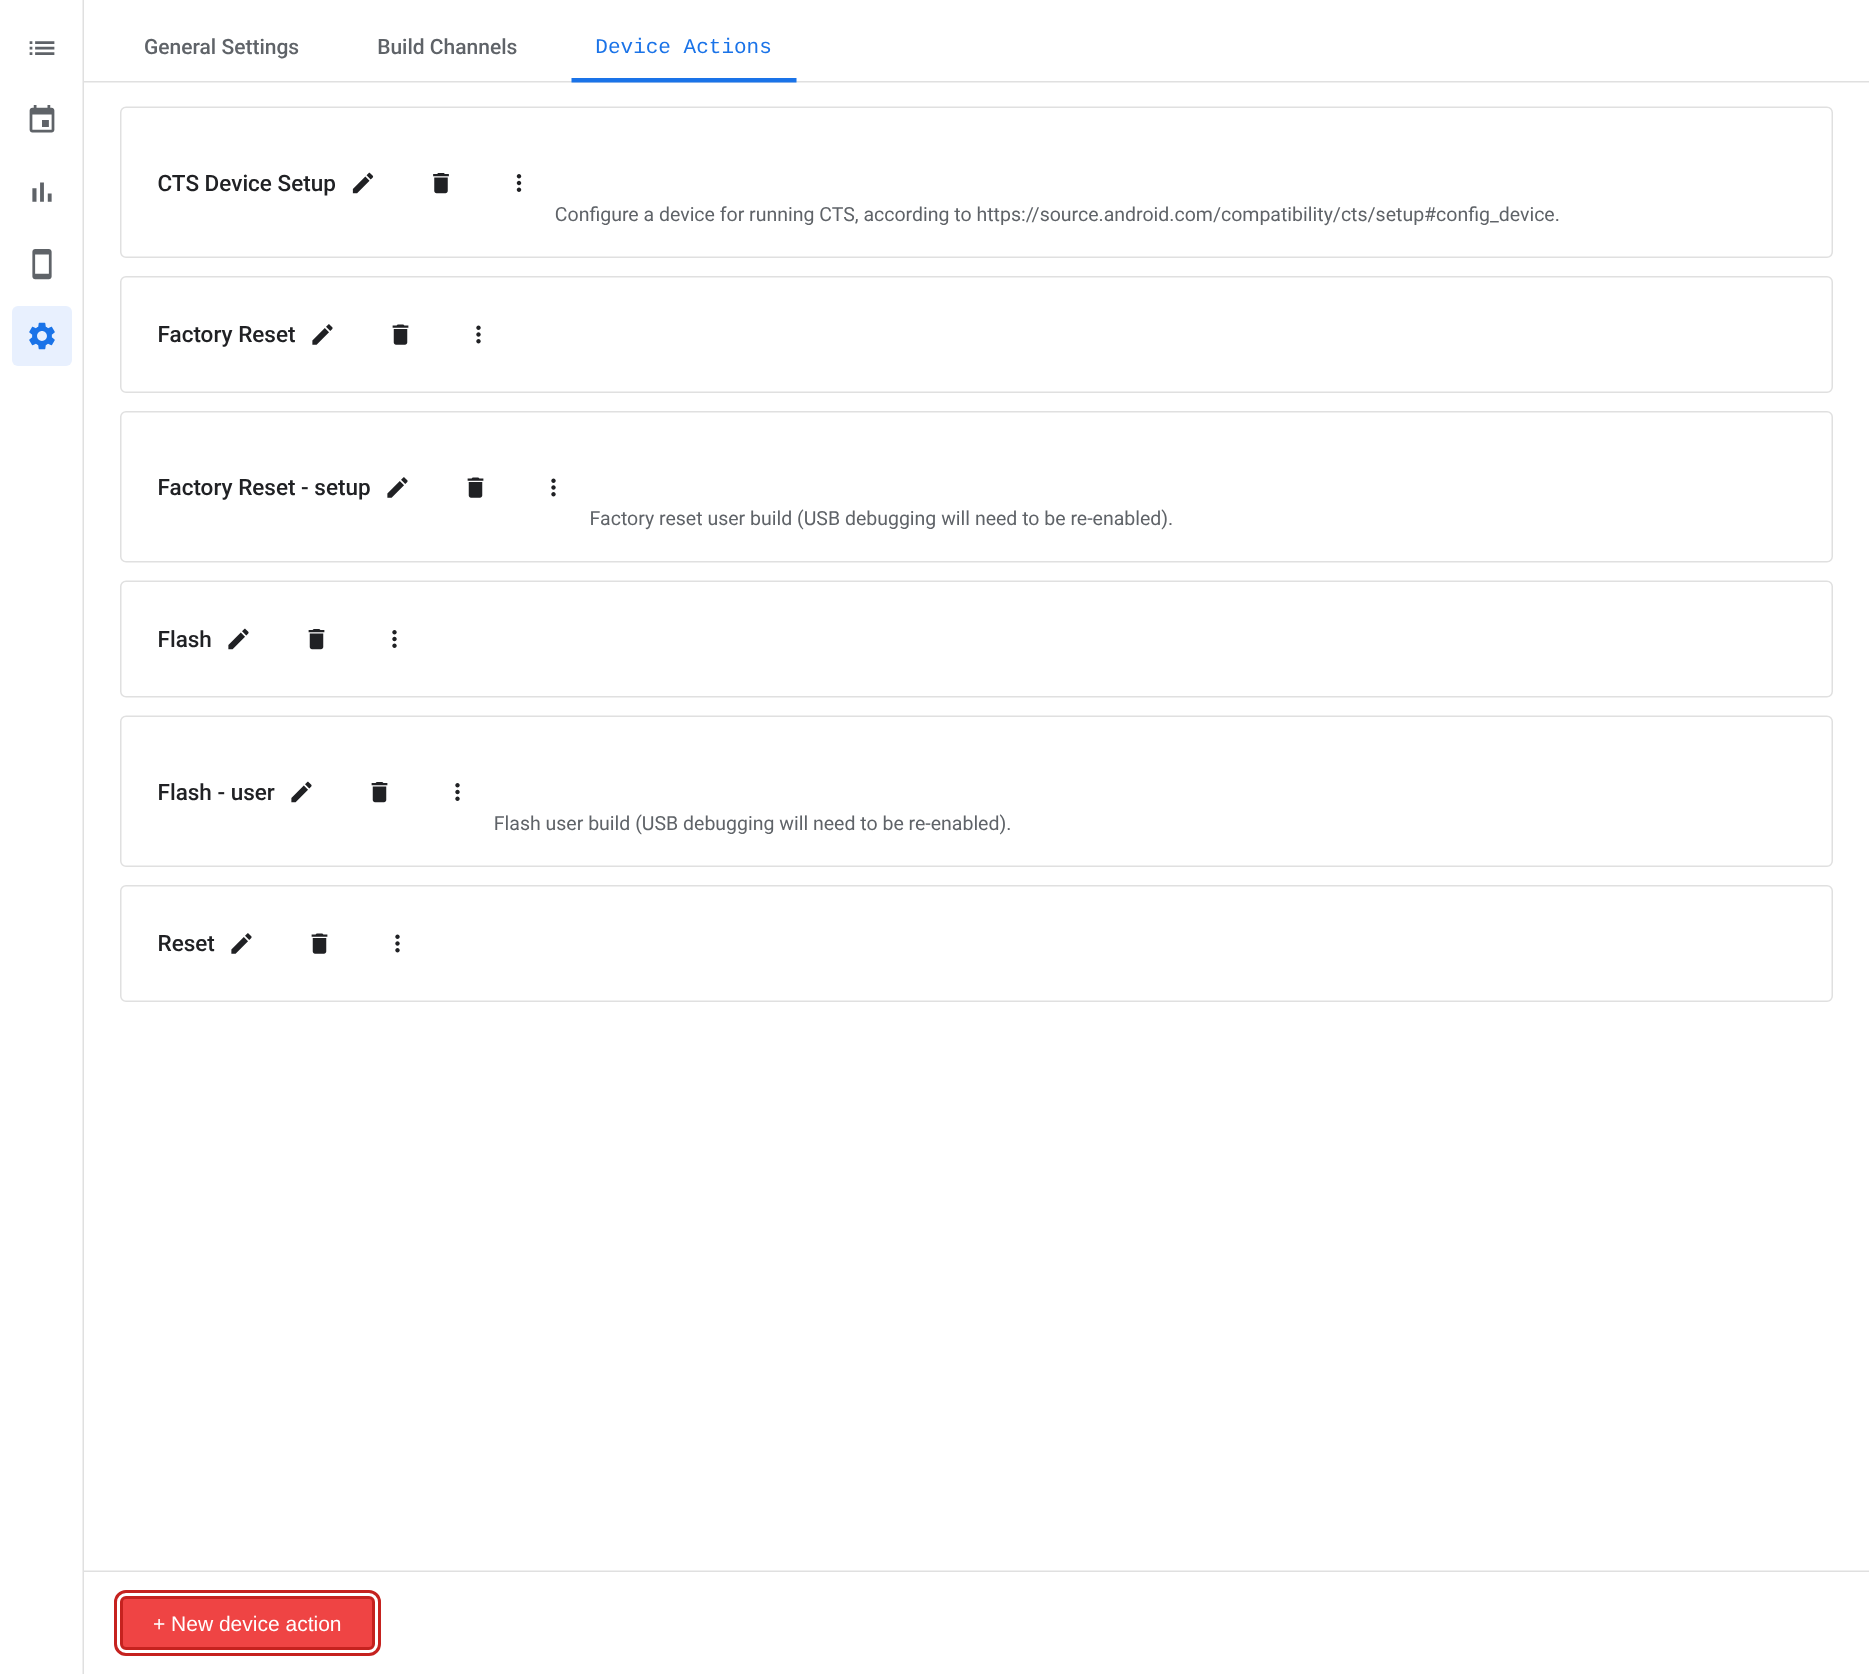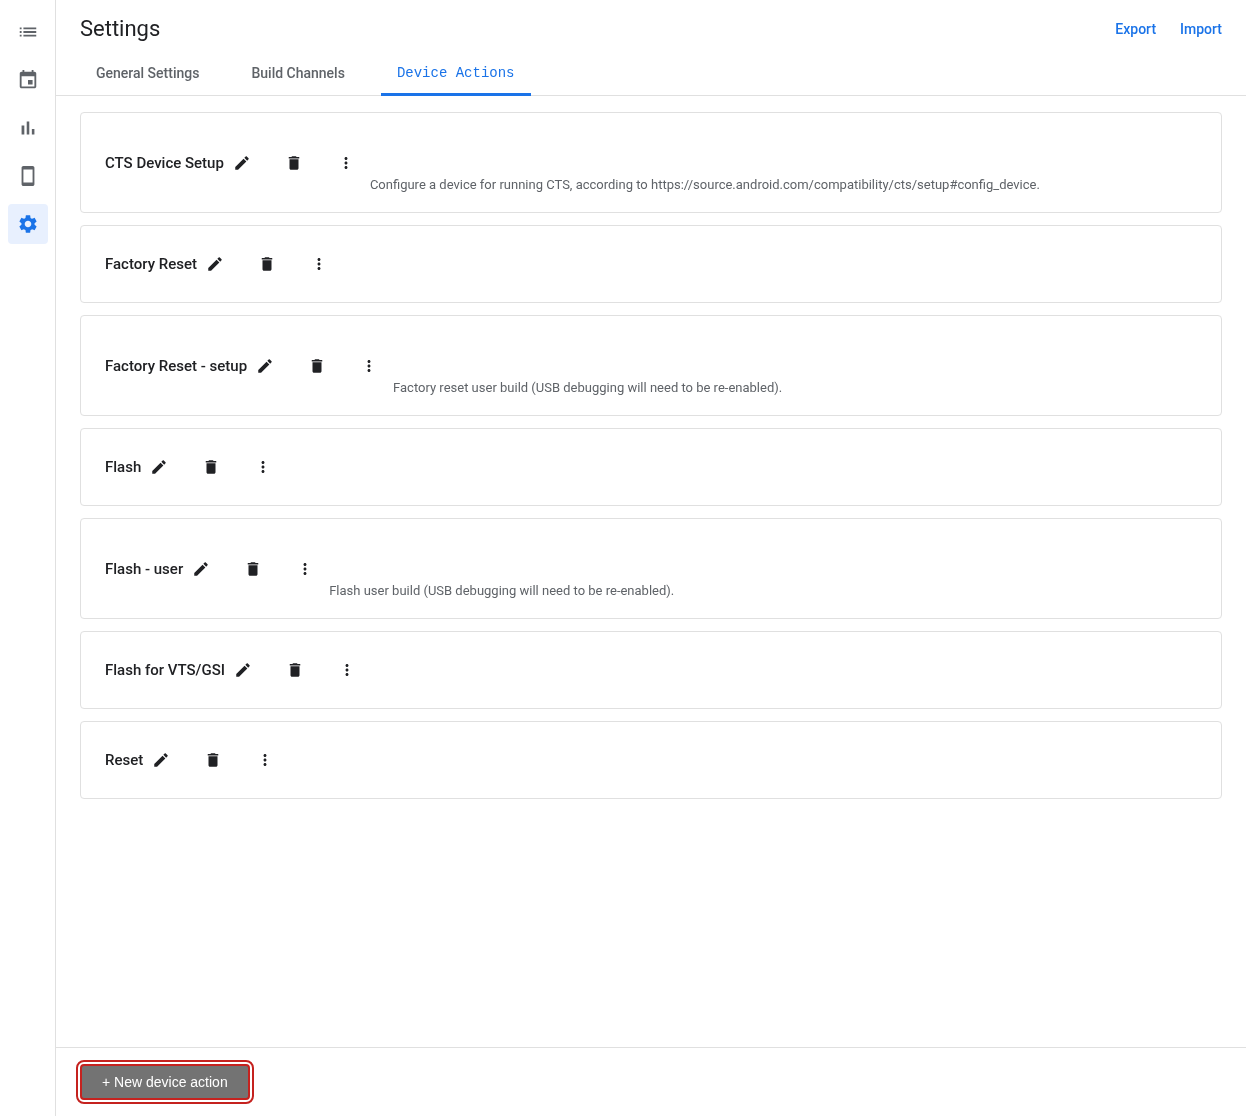--- a/index.html
+++ b/index.html
@@ -134,21 +134,21 @@
     }
 
     
     .footer {
       padding: 16px 24px;
       border-top: 1px solid #e0e0e0;
       display: flex;
       align-items: center;
     }
     .new-action-btn {
-      background: #737373;
+      background: #ef4444;
       color: #fff;
       border: 2px solid #c5221f;
       border-radius: 4px;
       padding: 8px 20px;
       font-size: 14px;
       font-weight: 500;
       cursor: pointer;
       outline: 2px solid #c5221f;
       outline-offset: 2px;
     }
@@ -182,27 +182,20 @@
   </div>
   <div class="sidebar-item active">
     <svg class="sidebar-svg" viewBox="0 0 24 24" fill="currentColor">
       <path d="M19.14,12.94c0.04-0.3,0.06-0.61,0.06-0.94c0-0.32-0.02-0.64-0.07-0.94l2.03-1.58c0.18-0.14,0.23-0.41,0.12-0.61 l-1.92-3.32c-0.12-0.22-0.37-0.29-0.59-0.22l-2.39,0.96c-0.5-0.38-1.03-0.7-1.62-0.94L14.4,2.81c-0.04-0.24-0.24-0.41-0.48-0.41 h-3.84c-0.24,0-0.43,0.17-0.47,0.41L9.25,5.35C8.66,5.59,8.12,5.92,7.63,6.29L5.24,5.33c-0.22-0.08-0.47,0-0.59,0.22L2.74,8.87 C2.62,9.08,2.66,9.34,2.86,9.48l2.03,1.58C4.84,11.36,4.8,11.69,4.8,12s0.02,0.64,0.07,0.94l-2.03,1.58 c-0.18,0.14-0.23,0.41-0.12,0.61l1.92,3.32c0.12,0.22,0.37,0.29,0.59,0.22l2.39-0.96c0.5,0.38,1.03,0.7,1.62,0.94l0.36,2.54 c0.05,0.24,0.24,0.41,0.48,0.41h3.84c0.24,0,0.44-0.17,0.47-0.41l0.36-2.54c0.59-0.24,1.13-0.56,1.62-0.94l2.39,0.96 c0.22,0.08,0.47,0,0.59-0.22l1.92-3.32c0.12-0.22,0.07-0.47-0.12-0.61L19.14,12.94z M12,15.6c-1.98,0-3.6-1.62-3.6-3.6 s1.62-3.6,3.6-3.6s3.6,1.62,3.6,3.6S13.98,15.6,12,15.6z"></path>
     </svg>
   </div>
 </div>
 
 <div class="main">
 
-  <div class="header">
-    <h1 class="header-title">Settings</h1>
-    <div class="header-actions">
-      <a class="header-link">Export</a>
-      <a class="header-link">Import</a>
-    </div>
-  </div>
 
   <div class="tabs">
     <div class="tab">General Settings</div>
     <div class="tab">Build Channels</div>
     <div class="tab active">Device Actions</div>
   </div>
 
   <div class="content" id="actions-list">
   <div class="action-card">
         <div class="action-card-header">
@@ -312,42 +305,20 @@
               <svg width="18" height="18" viewBox="0 0 24 24" fill="currentColor">
                 <path d="M12 8c1.1 0 2-.9 2-2s-.9-2-2-2-2 .9-2 2 .9 2 2 2zm0 2c-1.1 0-2 .9-2 2s.9 2 2 2 2-.9 2-2-.9-2-2-2zm0 6c-1.1 0-2 .9-2 2s.9 2 2 2 2-.9 2-2-.9-2-2-2z"></path>
               </svg>
             </div>
           </div>
         </div>
         <div class="action-card-desc">Flash user build (USB debugging will need to be re-enabled).</div>
       </div>
       <div class="action-card">
         <div class="action-card-header">
-          <div class="action-card-title">Flash for VTS/GSI</div>
-          <div class="action-card-controls">
-            <div class="icon-btn">
-              <svg width="18" height="18" viewBox="0 0 24 24" fill="currentColor">
-                <path d="M3 17.25V21h3.75L17.81 9.94l-3.75-3.75L3 17.25zM20.71 7.04c.39-.39.39-1.02 0-1.41l-2.34-2.34c-.39-.39-1.02-.39-1.41 0l-1.83 1.83 3.75 3.75 1.83-1.83z"></path>
-              </svg>
-            </div>
-            <div class="icon-btn">
-              <svg width="18" height="18" viewBox="0 0 24 24" fill="currentColor">
-                <path d="M6 19c0 1.1.9 2 2 2h8c1.1 0 2-.9 2-2V7H6v12zM19 4h-3.5l-1-1h-5l-1 1H5v2h14V4z"></path>
-              </svg>
-            </div>
-            <div class="icon-btn">
-              <svg width="18" height="18" viewBox="0 0 24 24" fill="currentColor">
-                <path d="M12 8c1.1 0 2-.9 2-2s-.9-2-2-2-2 .9-2 2 .9 2 2 2zm0 2c-1.1 0-2 .9-2 2s.9 2 2 2 2-.9 2-2-.9-2-2-2zm0 6c-1.1 0-2 .9-2 2s.9 2 2 2 2-.9 2-2-.9-2-2-2z"></path>
-              </svg>
-            </div>
-          </div>
-        </div>
-      </div>
-      <div class="action-card">
-        <div class="action-card-header">
           <div class="action-card-title">Reset</div>
           <div class="action-card-controls">
             <div class="icon-btn">
               <svg width="18" height="18" viewBox="0 0 24 24" fill="currentColor">
                 <path d="M3 17.25V21h3.75L17.81 9.94l-3.75-3.75L3 17.25zM20.71 7.04c.39-.39.39-1.02 0-1.41l-2.34-2.34c-.39-.39-1.02-.39-1.41 0l-1.83 1.83 3.75 3.75 1.83-1.83z"></path>
               </svg>
             </div>
             <div class="icon-btn">
               <svg width="18" height="18" viewBox="0 0 24 24" fill="currentColor">
                 <path d="M6 19c0 1.1.9 2 2 2h8c1.1 0 2-.9 2-2V7H6v12zM19 4h-3.5l-1-1h-5l-1 1H5v2h14V4z"></path>

